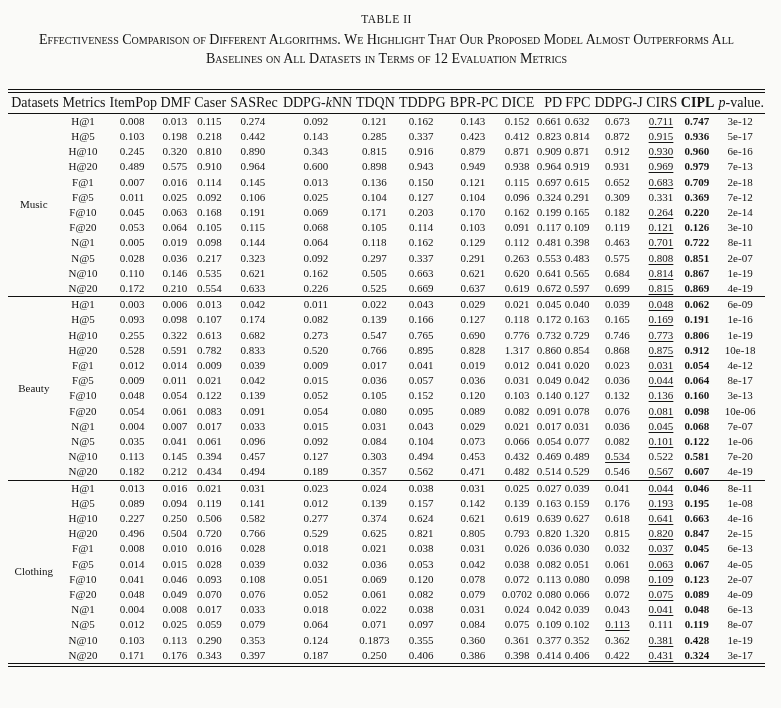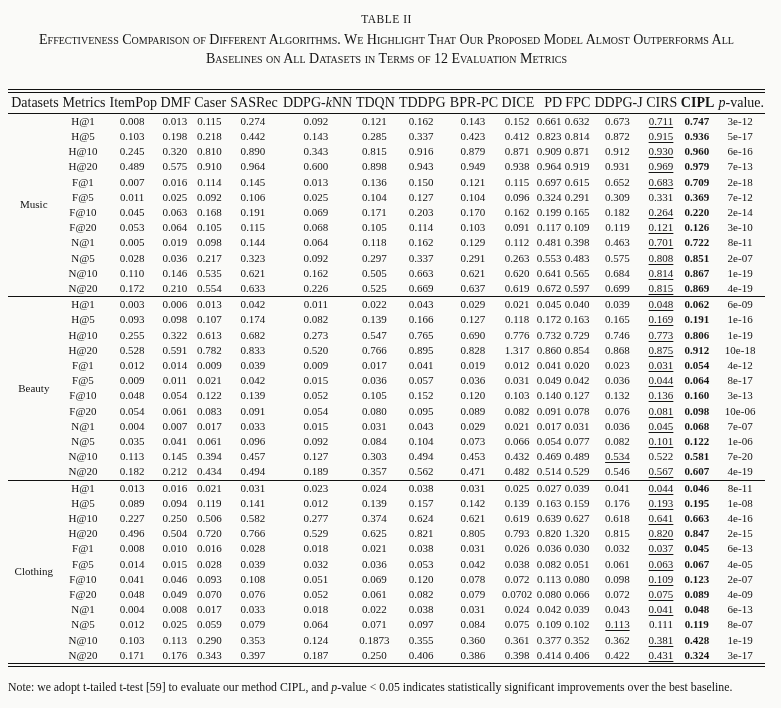--- a/index.html
+++ b/index.html
@@ -737,14 +737,13 @@
           <td>0.414</td>
           <td>0.406</td>
           <td>0.422</td>
           <td class="underlined">0.431</td>
           <td class="bold">0.324</td>
           <td>3e-17</td>
         </tr>
       </tbody>
   </table>
 
-  <div class="table-note">Note: we adopt t-tailed t-test [59] to evaluate our method CIPL, and <i>p</i>-value &lt; 0.05 indicates statistically significant improvements over the best baseline.</div>
 </div>
 
 </body></html>

